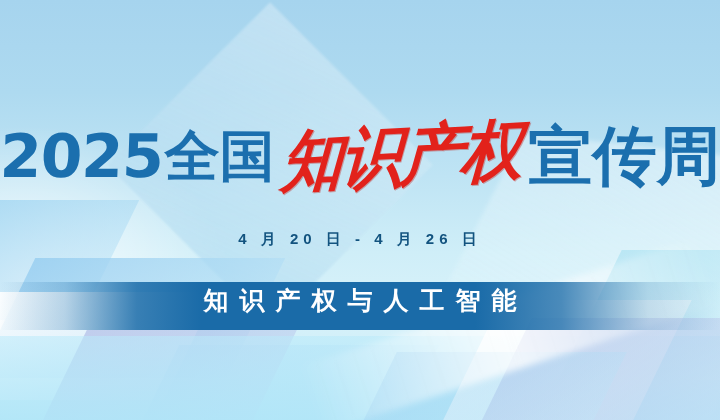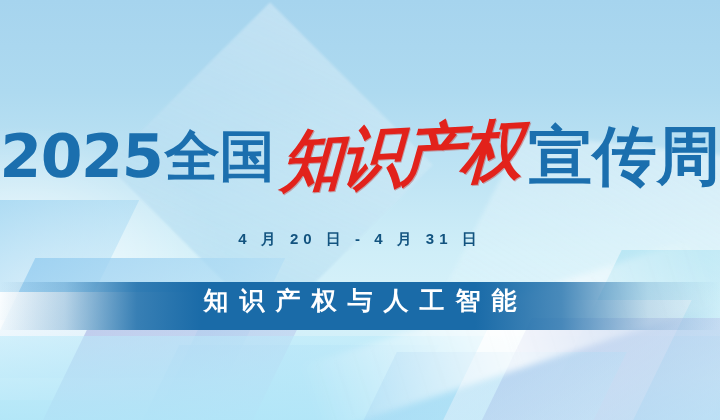--- a/index.html
+++ b/index.html
@@ -172,19 +172,19 @@
 
   <div class="content">
 
     <div class="headline">
       <span class="hl-year">2025</span>
       <span class="hl-cn1">全国</span>
       <span class="hl-red">知识产权</span>
       <span class="hl-cn2">宣传周</span>
     </div>
 
-    <div class="dateline">4 月 20 日  -  4 月 31 日</div>
+    <div class="dateline">4 月 20 日  -  4 月 26 日</div>
 
     <div class="ribbon"></div>
     <div class="ribbon-text">知识产权与人工智能</div>
 
   </div>
 </div>
 
 </body></html>

